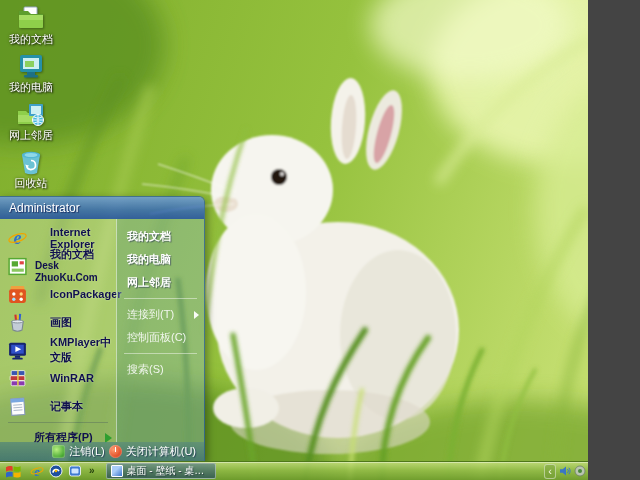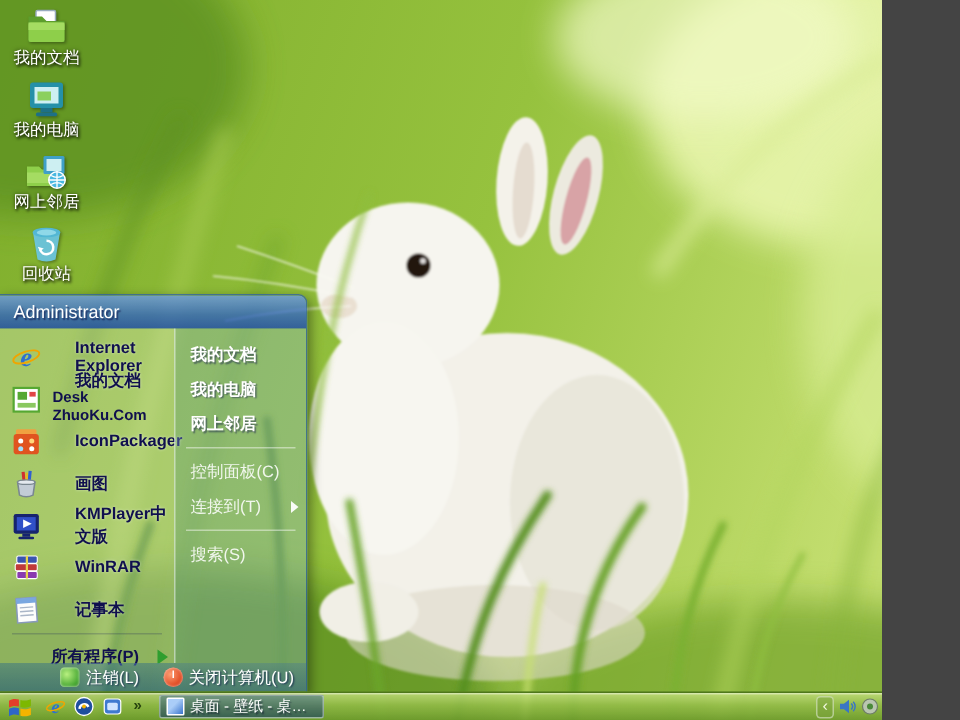--- a/index.html
+++ b/index.html
@@ -33,21 +33,21 @@
     font-size:11px;font-weight:bold;color:#10104e;cursor:pointer;}
   .green-arrow{width:0;height:0;border-left:7px solid #2f9e2f;border-top:5px solid transparent;border-bottom:5px solid transparent;}
   .sm-right{flex:1;background:rgba(145,185,235,.30);border-left:1px solid rgba(255,255,255,.5);
     display:flex;flex-direction:column;padding-top:6px;}
   .r-item{position:relative;display:flex;align-items:center;padding:4px 6px 4px 10px;
     font-size:11px;color:rgba(255,255,255,.88);cursor:pointer;white-space:nowrap;}
   .r-item.bold{font-weight:bold;color:#fff;text-shadow:1px 1px 1px rgba(0,0,70,.45);}
   .r-sep{height:1px;background:rgba(255,255,255,.45);margin:4px 7px;flex:none;}
   .submenu-arrow{position:absolute;right:5px;top:50%;margin-top:-4px;width:0;height:0;
     border-left:5px solid rgba(255,255,255,.95);border-top:4px solid transparent;border-bottom:4px solid transparent;}
-  .sm-footer{height:19px;flex:none;display:flex;align-items:center;justify-content:flex-end;gap:16px;padding-right:8px;
+  .sm-footer{height:19px;flex:none;display:flex;align-items:center;justify-content:flex-end;gap:4px;padding-right:8px;
     background:linear-gradient(180deg,rgba(95,140,210,.45),rgba(45,95,185,.5));}
   .fbtn{display:flex;align-items:center;gap:4px;font-size:11px;color:#fff;
     text-shadow:1px 1px 1px rgba(0,0,70,.5);cursor:pointer;}
   .icon-logoff{width:13px;height:13px;flex:none;border-radius:3px;
     background:radial-gradient(circle at 35% 35%,#b8f080,#47a832 70%,#2f7d1f);box-shadow:inset 0 0 2px rgba(255,255,255,.8);}
   .icon-turnoff{width:13px;height:13px;flex:none;border-radius:50%;position:relative;
     background:radial-gradient(circle at 35% 35%,#ff9d72,#e04a22 65%,#b02a10);box-shadow:inset 0 0 2px rgba(255,255,255,.7);}
   .icon-turnoff:after{content:"";position:absolute;left:6px;top:2px;width:1.5px;height:5px;background:#fff;}
 
   
@@ -298,25 +298,25 @@
             <span>我的文档</span>
           </div>
         <div class="r-item bold">
             <span>我的电脑</span>
           </div>
         <div class="r-item bold">
             <span>网上邻居</span>
           </div>
         <div class="r-sep"></div>
         <div class="r-item">
-            <span>控制面板(C)</span>
-          </div>
-        <div class="r-item">
             <span>连接到(T)</span>
             <span class="submenu-arrow"></span>
+          </div>
+        <div class="r-item">
+            <span>控制面板(C)</span>
           </div>
         <div class="r-sep"></div>
         <div class="r-item">
             <span>搜索(S)</span>
           </div>
       </div>
     </div>
     <div class="sm-footer">
       <div class="fbtn">
         <span class="icon-logoff"></span>

